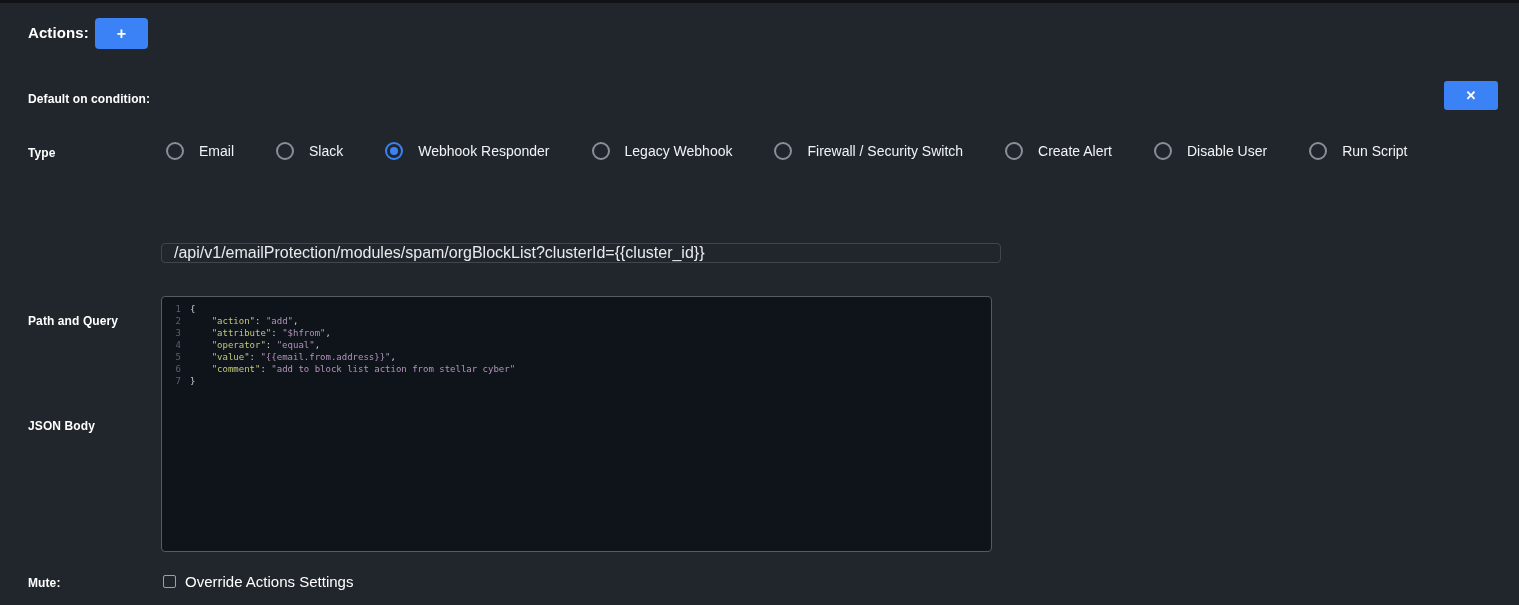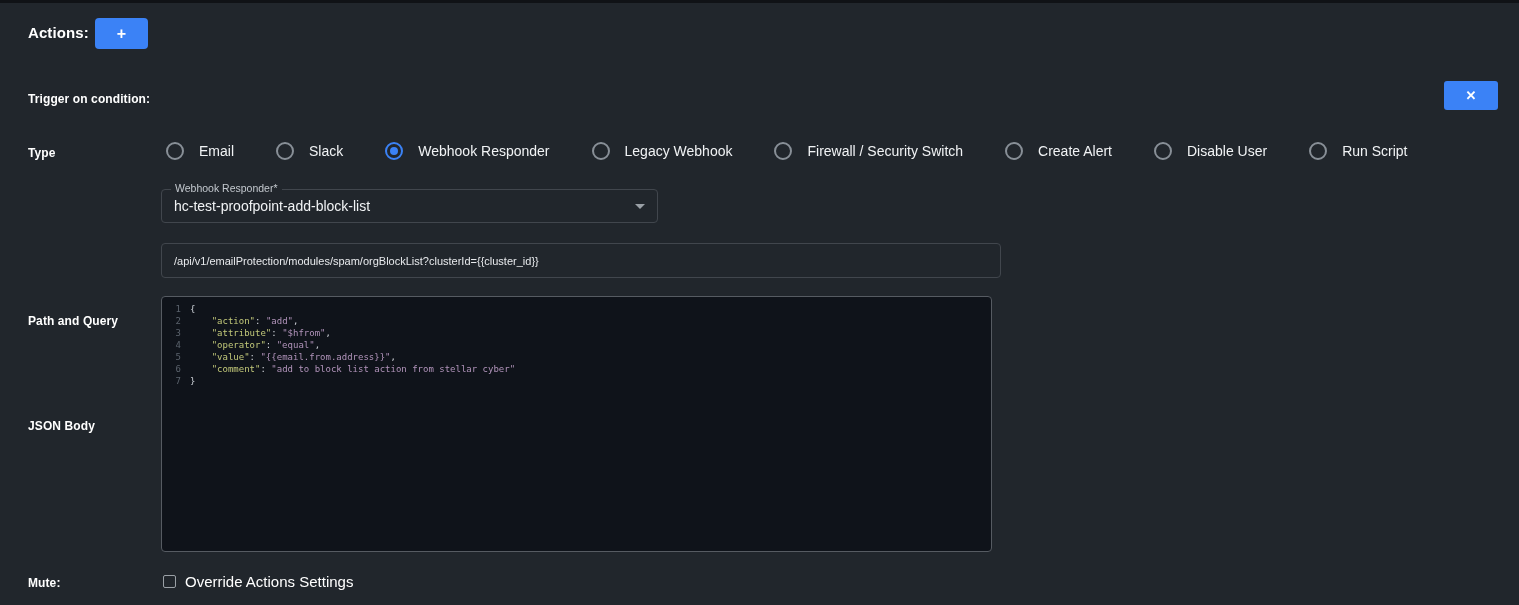--- a/index.html
+++ b/index.html
@@ -46,23 +46,23 @@
   .wr-select { left:161px; top:189px; width:497px; height:34px; padding:0 12px; }
   .wr-float-label {
     position:absolute; top:-8px; left:9px; background:#21262c; padding:0 4px;
     font-size:10.5px; color:#c3c8ce;
   }
   .wr-value { font-size:14px; color:#f1f3f5; }
 
   
   .path-lbl { left:28px; top:270px;margin-top:44px; }
   .path-input {
-    position:absolute; left:161px; top:243px; width:840px; height:35px;
+    position:absolute; left:161px; top:243px; width:840px; height:20px;
     background:#21262c; border:1px solid #41464d; border-radius:4px;
-    color:#e8eaed; font-size:11px; padding:0 12px; font-family:"Liberation Sans", sans-serif;
+    color:#e8eaed; font-size:16px; padding:0 12px; font-family:"Liberation Sans", sans-serif;
     outline:none;
   }
 
   
   .json-lbl { left:28px; top:419px; }
   .editor {
     position:absolute; left:161px; top:296px; width:831px; height:256px;
     background:#0f131a; border:1px solid #565b62; border-radius:4px;
     padding-top:6px; overflow:hidden;
     font-family:"DejaVu Sans Mono", monospace; font-size:9px; line-height:12px;
@@ -86,21 +86,21 @@
 <body>
 
 <div class="page">
   <div class="top-band"></div>
 
   <span class="lbl actions-lbl">Actions:</span>
   <button class="btn add-btn">
     <span>+</span>
   </button>
 
-  <span class="lbl trigger-lbl">Trigger on condition:</span>
+  <span class="lbl trigger-lbl">Default on condition:</span>
   <button class="btn close-btn">
     <span>✕</span>
   </button>
 
   <span class="lbl type-lbl">Type</span>
   <div class="radio-group" id="type-options">
       <span class="radio-item">
         <span class="radio"></span>
         <span class="radio-label">Email</span>
       </span>
@@ -127,25 +127,20 @@
       <span class="radio-item">
         <span class="radio"></span>
         <span class="radio-label">Disable User</span>
       </span>
       <span class="radio-item">
         <span class="radio"></span>
         <span class="radio-label">Run Script</span>
       </span>
     </div>
 
-  <div class="select wr-select">
-    <span class="wr-float-label">Webhook Responder*</span>
-    <span class="wr-value">hc-test-proofpoint-add-block-list</span>
-    <span class="caret"></span>
-  </div>
 
   <span class="lbl path-lbl">Path and Query</span>
   <input class="path-input" value="/api/v1/emailProtection/modules/spam/orgBlockList?clusterId={{cluster_id}}" style="">
 
   <span class="lbl json-lbl">JSON Body</span>
   <div class="editor" id="json-editor">
       <div class="code-line"><span class="ln">1</span><span class="code"><span class="tok-p">{</span></span></div>
       <div class="code-line"><span class="ln">2</span><span class="code"><span class="tok-k">    "action"</span><span class="tok-p">: </span><span class="tok-v">"add"</span><span class="tok-p">,</span></span></div>
       <div class="code-line"><span class="ln">3</span><span class="code"><span class="tok-k">    "attribute"</span><span class="tok-p">: </span><span class="tok-v">"$hfrom"</span><span class="tok-p">,</span></span></div>
       <div class="code-line"><span class="ln">4</span><span class="code"><span class="tok-k">    "operator"</span><span class="tok-p">: </span><span class="tok-v">"equal"</span><span class="tok-p">,</span></span></div>

